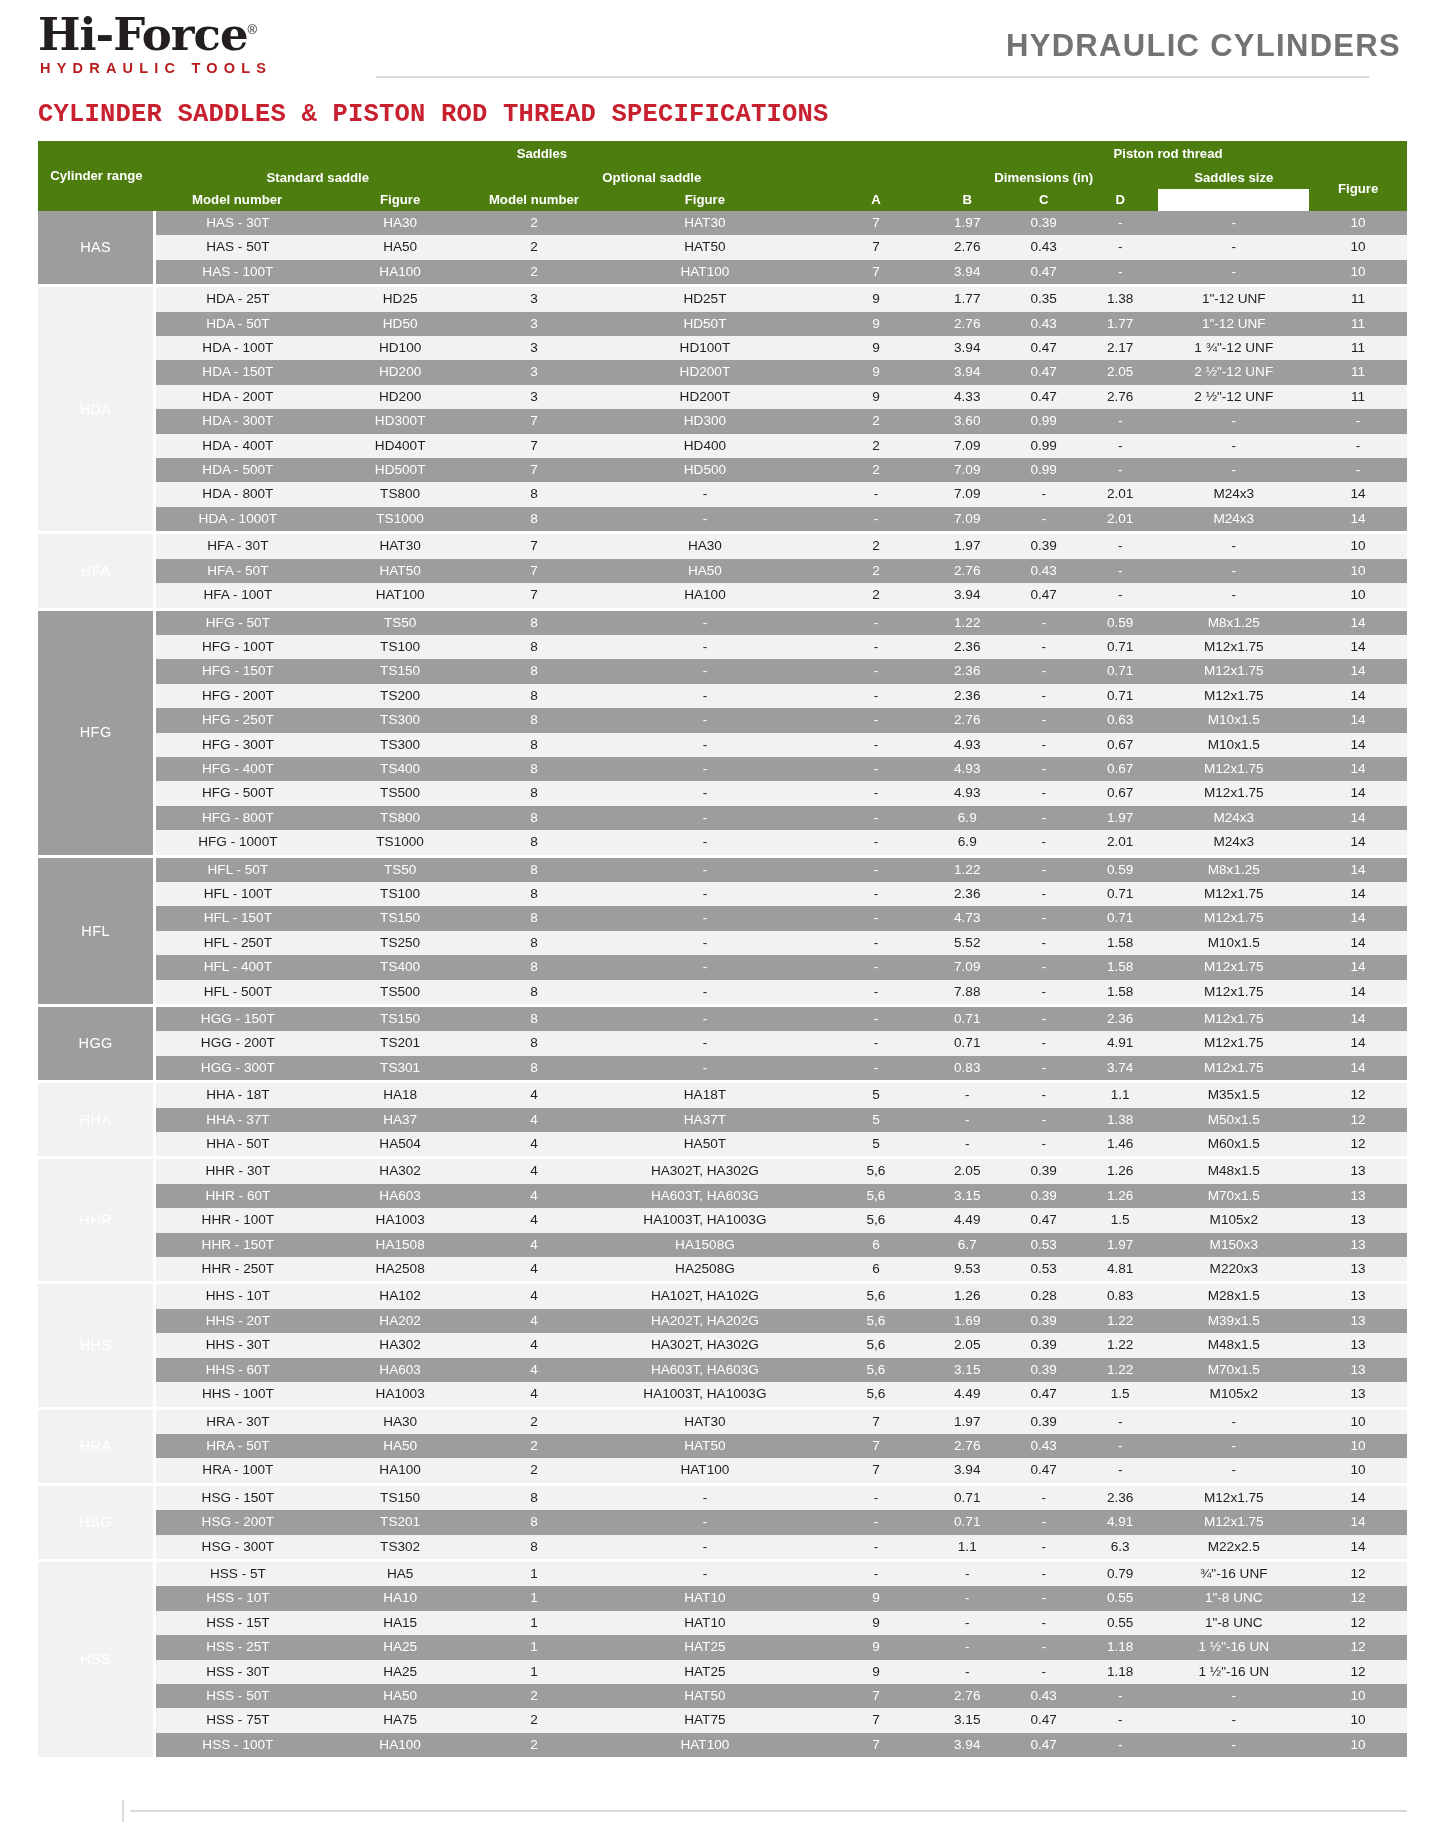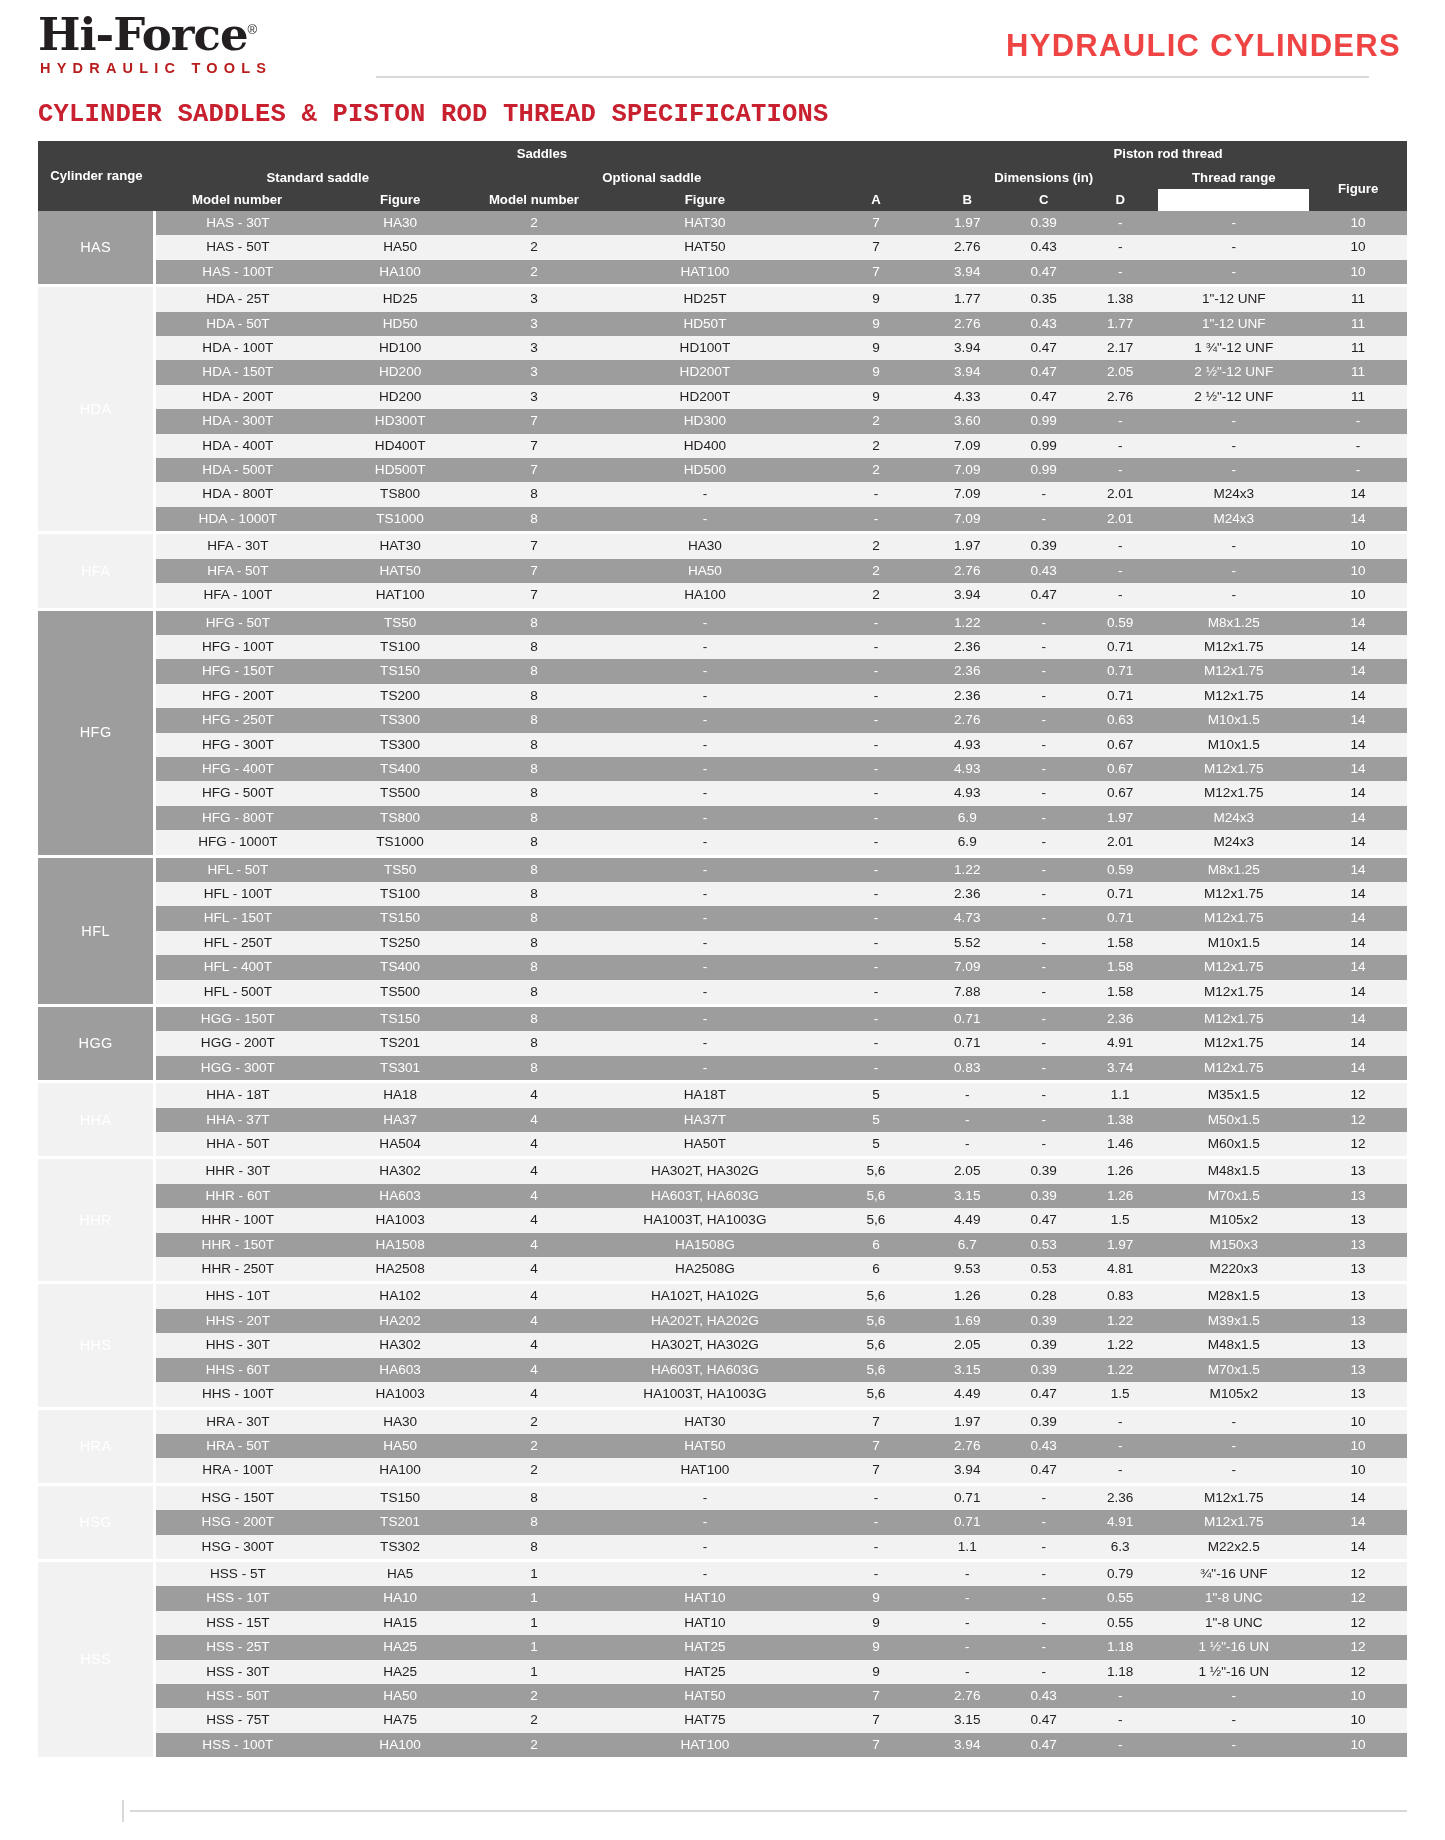--- a/index.html
+++ b/index.html
@@ -56,21 +56,21 @@
     letter-spacing: 6.2px;
     font-weight: bold;
     color: #b91c1c;
     margin-top: 3px;
     margin-left: 2px;
   }
   .header-right {
     font-size: 31px;
     font-weight: bold;
     letter-spacing: 1.3px;
-    color: #ef4444;
+    color: #737373;
     padding-top: 28px;
     padding-right: 6px;
   }
   .header-rule {
     position: absolute;
     left: 38px;
     right: 38px;
     top: 76px;
     height: 2px;
     background: #d9d9d9;
@@ -101,21 +101,21 @@
     width: 1369px;
     table-layout: fixed;
     font-size: 13.6px;
   }
   table.spec th, table.spec td {
     padding: 0;
     margin: 0;
   }
   
   .hdr-dark td, .hdr-dark th {
-    background: #404040;
+    background: #4d7c0f;
     color: #ffffff;
     font-weight: bold;
     text-align: center;
     vertical-align: middle;
     font-size: 13.2px;
     line-height: 1.15;
   }
   .hdr-row1 td { height: 26px; padding-top: 5px; }
   .hdr-row2 td { height: 22px; }
   .hdr-row3 td { height: 22px; padding-bottom: 6px; }
@@ -209,21 +209,21 @@
       <tr class="hdr-dark hdr-row1">
         <td rowspan="3">Cylinder range</td>
         <td colspan="5">Saddles</td>
         <td colspan="5">Piston rod thread</td>
       </tr>
       <tr class="hdr-dark hdr-row2">
         <td colspan="2">Standard saddle</td>
         <td colspan="2">Optional saddle</td>
         <td></td>
         <td colspan="3">Dimensions (in)</td>
-        <td>Thread range</td>
+        <td>Saddles size</td>
         <td rowspan="2">Figure</td>
       </tr>
       <tr class="hdr-dark hdr-row3">
         <td>Model number</td>
         <td>Figure</td>
         <td>Model number</td>
         <td>Figure</td>
         <td>A</td>
         <td>B</td>
         <td>C</td>

